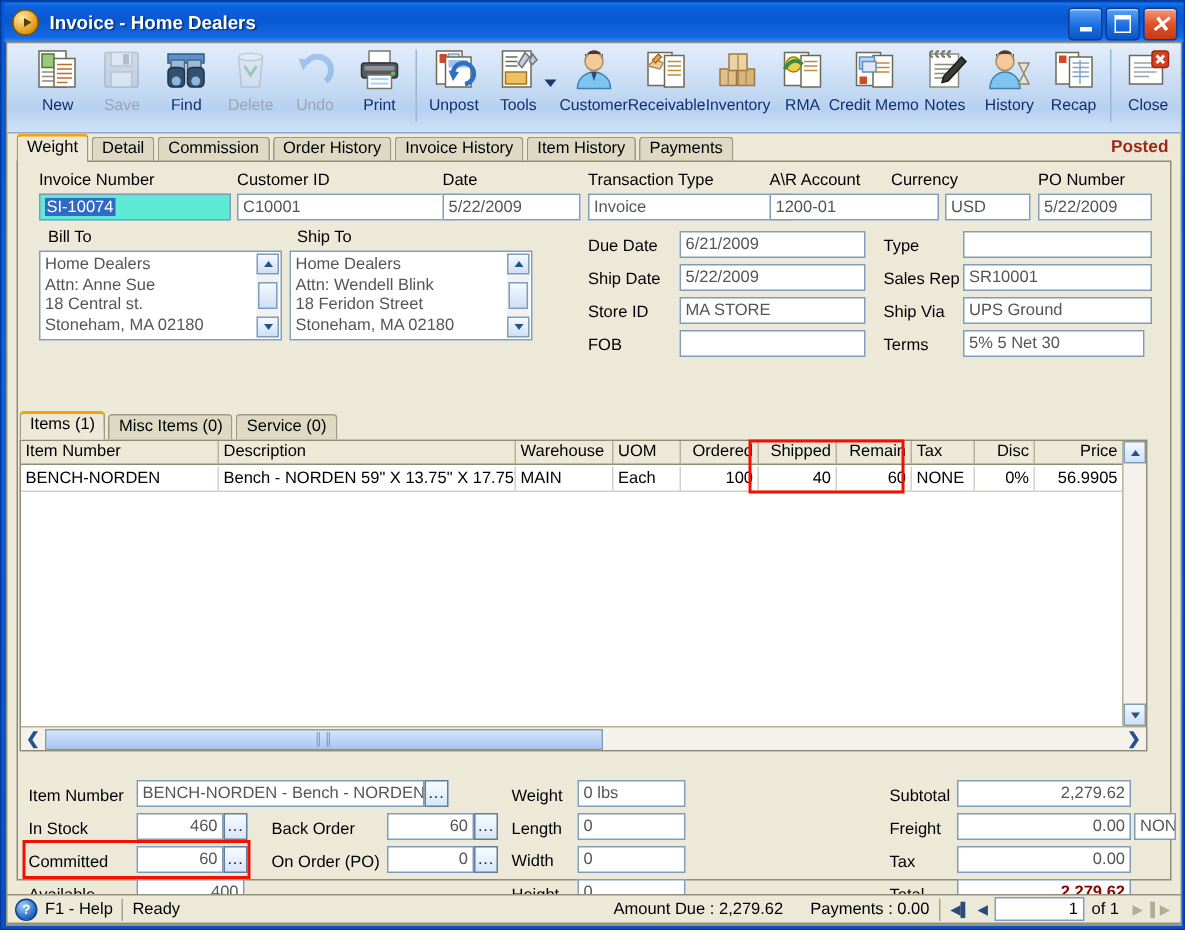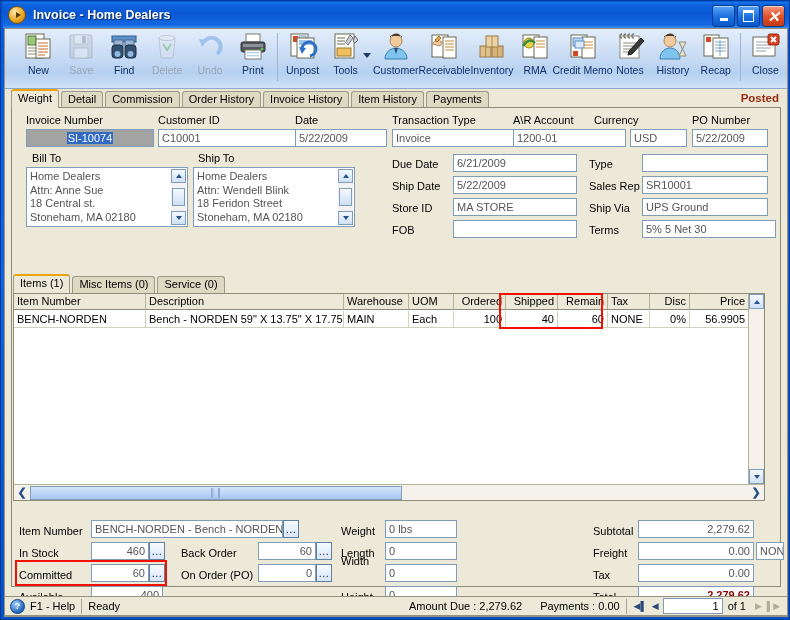--- a/index.html
+++ b/index.html
@@ -87,21 +87,21 @@
   #panel{
     position:absolute;left:6px;top:78px;width:770px;height:480px;
     background:#ece9d8;border:1px solid #8e8b78;box-sizing:border-box;
   }
   .lab{position:absolute;font-size:11px;color:#000;white-space:nowrap;}
   .fld{
     position:absolute;box-sizing:border-box;background:#fff;border:1px solid #7f9db9;
     font-size:11px;color:#555;padding:1px 3px;line-height:15px;height:18px;white-space:nowrap;overflow:hidden;
   }
   .fld.num{text-align:right;}
-  .fld.sel{background:#a3a3a3;text-align:center;}
+  .fld.sel{background:#5eead4;}
   .fld.sel span{background:#316ac5;color:#fff;padding:0 1px;}
   .memo{
     position:absolute;box-sizing:border-box;background:#fff;border:1px solid #7f9db9;
     font-size:11px;color:#555;padding:2px 3px;line-height:13.5px;overflow:hidden;
   }
   .memo .sb{
     position:absolute;right:1px;top:1px;bottom:1px;width:15px;background:#f2f2f2;
     display:flex;flex-direction:column;justify-content:space-between;align-items:center;
   }
   .sbtn{width:15px;height:14px;background:linear-gradient(to bottom,#f4f9ff,#cfe0f5);
@@ -536,21 +536,21 @@
       <div class="fld" style="left:441px;top:112px;width:124px;"></div>
 
       <div class="lab" style="left:577px;top:50px;">Type</div>
       <div class="lab" style="left:577px;top:72px;">Sales Rep</div>
       <div class="lab" style="left:577px;top:94px;">Ship Via</div>
       <div class="lab" style="left:577px;top:116px;">Terms</div>
 
       <div class="fld" style="left:630px;top:46px;width:126px;"></div>
       <div class="fld" style="left:630px;top:68px;width:126px;">SR10001</div>
       <div class="fld" style="left:630px;top:90px;width:126px;">UPS Ground</div>
-      <div class="fld" style="left:630px;top:112px;width:134px;">5% 5 Net 30</div>
+      <div class="fld" style="left:630px;top:112px;width:121px;">5% 5 Net 30</div>
     </div>
 
     <div id="itemtabs">
       <div class="tab active">Items (1)</div>
       <div class="tab">Misc Items (0)</div>
       <div class="tab">Service (0)</div>
     </div>
 
     <div id="gridbox">
       <div id="gridhdr">
@@ -622,21 +622,21 @@
       <div class="fld num" style="position:absolute;left:253px;top:513px;width:58px;">60</div>
       <div class="ellip" style="position:absolute;left:311px;top:513px;">...</div>
 
       <div class="fld num" style="position:absolute;left:253px;top:535px;width:58px;">0</div>
       <div class="ellip" style="position:absolute;left:311px;top:535px;">...</div>
 
       <div class="redbox" style="left:10px;top:531px;width:152px;height:26px;"></div>
 
       <div class="lab" style="position:absolute;left:336px;top:496px;">Weight</div>
       <div class="lab" style="position:absolute;left:336px;top:518px;">Length</div>
-      <div class="lab" style="position:absolute;left:336px;top:526px;">Width</div>
+      <div class="lab" style="position:absolute;left:336px;top:539px;">Width</div>
       <div class="lab" style="position:absolute;left:336px;top:562px;">Height</div>
 
       <div class="fld" style="position:absolute;left:380px;top:491px;width:72px;">0 lbs</div>
       <div class="fld" style="position:absolute;left:380px;top:513px;width:72px;">0</div>
       <div class="fld" style="position:absolute;left:380px;top:535px;width:72px;">0</div>
       <div class="fld" style="position:absolute;left:380px;top:557px;width:72px;">0</div>
 
       <div class="lab" style="position:absolute;left:588px;top:496px;">Subtotal</div>
       <div class="lab" style="position:absolute;left:588px;top:518px;">Freight</div>
       <div class="lab" style="position:absolute;left:588px;top:540px;">Tax</div>

